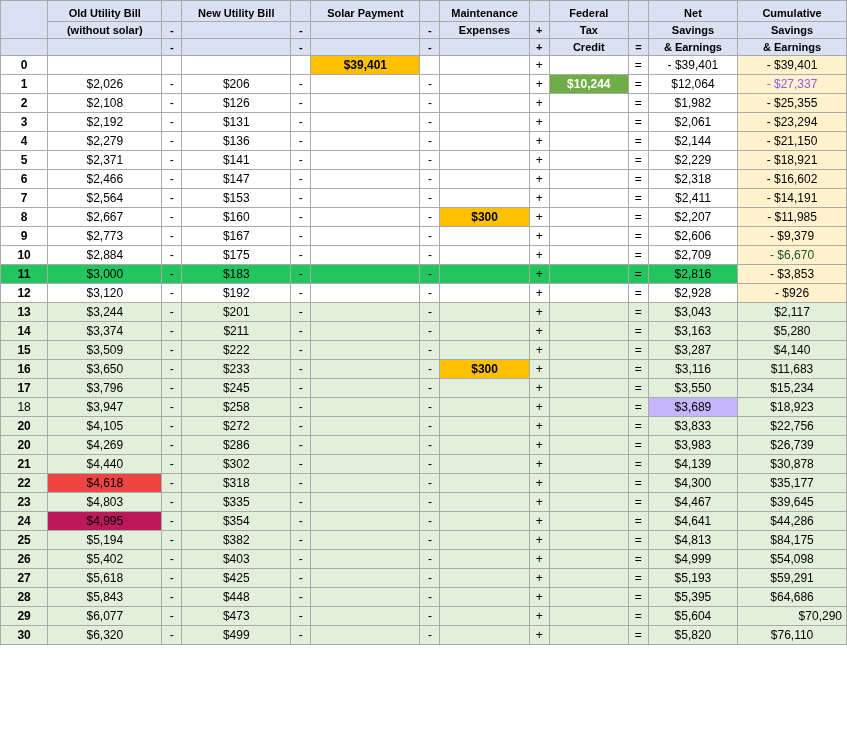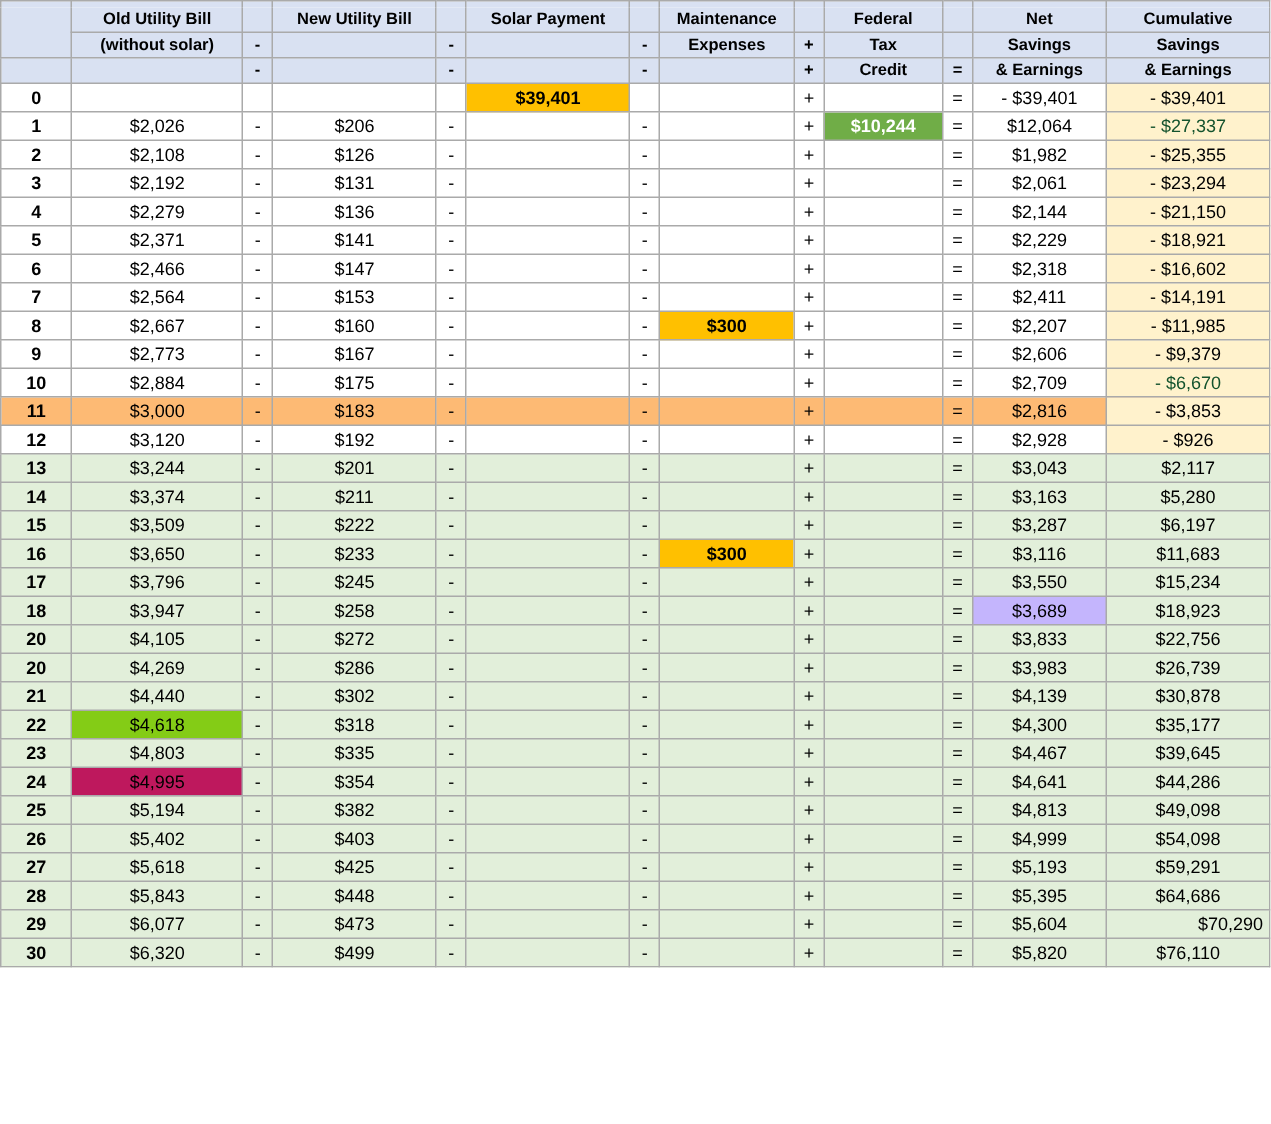--- a/index.html
+++ b/index.html
@@ -144,21 +144,21 @@
           <td>-</td>
           <td>$206</td>
           <td>-</td>
           <td></td>
           <td>-</td>
           <td></td>
           <td>+</td>
           <td style="background: rgb(112, 173, 71); color: rgb(255, 255, 255); font-weight: bold;">$10,244</td>
           <td>=</td>
           <td>$12,064</td>
-          <td style="color: #14532d; background: rgb(255, 242, 204);">- $27,337</td>
+          <td style="color: #8b5cf6; background: rgb(255, 242, 204);">- $27,337</td>
         </tr>
         <tr style="background: rgb(255, 255, 255);">
           <td style="font-weight: bold;">2</td>
           <td>$2,108</td>
           <td>-</td>
           <td>$126</td>
           <td>-</td>
           <td></td>
           <td>-</td>
           <td></td>
@@ -281,21 +281,21 @@
           <td>-</td>
           <td></td>
           <td>-</td>
           <td></td>
           <td>+</td>
           <td></td>
           <td>=</td>
           <td>$2,709</td>
           <td style="color: #14532d; background: rgb(255, 242, 204);">- $6,670</td>
         </tr>
-        <tr style="background: #fdba74; padding-left: 20px;">
+        <tr style="background: #22c55e; padding-left: 20px;">
           <td style="font-weight: bold;">11</td>
           <td>$3,000</td>
           <td>-</td>
           <td>$183</td>
           <td>-</td>
           <td></td>
           <td>-</td>
           <td></td>
           <td>+</td>
           <td></td>
@@ -354,21 +354,21 @@
           <td style="background: rgb(226, 239, 218);">-</td>
           <td style="background: rgb(226, 239, 218);">$222</td>
           <td style="background: rgb(226, 239, 218);">-</td>
           <td style="background: rgb(226, 239, 218);"></td>
           <td style="background: rgb(226, 239, 218);">-</td>
           <td style="background: rgb(226, 239, 218);"></td>
           <td style="background: rgb(226, 239, 218);">+</td>
           <td style="background: rgb(226, 239, 218);"></td>
           <td style="background: rgb(226, 239, 218);">=</td>
           <td style="background: rgb(226, 239, 218);">$3,287</td>
-          <td style="background: rgb(226, 239, 218);">$6,197</td>
+          <td style="background: rgb(226, 239, 218);">$4,140</td>
         </tr>
         <tr style="background: rgb(226, 239, 218);">
           <td style="font-weight: bold; background: rgb(226, 239, 218);">16</td>
           <td style="background: rgb(226, 239, 218);">$3,650</td>
           <td style="background: rgb(226, 239, 218);">-</td>
           <td style="background: rgb(226, 239, 218);">$233</td>
           <td style="background: rgb(226, 239, 218);">-</td>
           <td style="background: rgb(226, 239, 218);"></td>
           <td style="background: rgb(226, 239, 218);">-</td>
           <td style="background: rgb(255, 192, 0); font-weight: bold;">$300</td>
@@ -387,21 +387,21 @@
           <td style="background: rgb(226, 239, 218);"></td>
           <td style="background: rgb(226, 239, 218);">-</td>
           <td style="background: rgb(226, 239, 218);"></td>
           <td style="background: rgb(226, 239, 218);">+</td>
           <td style="background: rgb(226, 239, 218);"></td>
           <td style="background: rgb(226, 239, 218);">=</td>
           <td style="background: rgb(226, 239, 218);">$3,550</td>
           <td style="background: rgb(226, 239, 218);">$15,234</td>
         </tr>
         <tr style="background: rgb(226, 239, 218);">
-          <td style="font-weight: bold; background: rgb(226, 239, 218);">18</td>
+          <td style="font-weight: normal; background: rgb(226, 239, 218);">18</td>
           <td style="background: rgb(226, 239, 218);">$3,947</td>
           <td style="background: rgb(226, 239, 218);">-</td>
           <td style="background: rgb(226, 239, 218);">$258</td>
           <td style="background: rgb(226, 239, 218);">-</td>
           <td style="background: rgb(226, 239, 218);"></td>
           <td style="background: rgb(226, 239, 218);">-</td>
           <td style="background: rgb(226, 239, 218);"></td>
           <td style="background: rgb(226, 239, 218);">+</td>
           <td style="background: rgb(226, 239, 218);"></td>
           <td style="background: rgb(226, 239, 218);">=</td>
@@ -448,21 +448,21 @@
           <td style="background: rgb(226, 239, 218);">-</td>
           <td style="background: rgb(226, 239, 218);"></td>
           <td style="background: rgb(226, 239, 218);">+</td>
           <td style="background: rgb(226, 239, 218);"></td>
           <td style="background: rgb(226, 239, 218);">=</td>
           <td style="background: rgb(226, 239, 218);">$4,139</td>
           <td style="background: rgb(226, 239, 218);">$30,878</td>
         </tr>
         <tr style="background: rgb(226, 239, 218);">
           <td style="font-weight: bold; background: rgb(226, 239, 218);">22</td>
-          <td style="background: #84cc16;">$4,618</td>
+          <td style="background: #ef4444;">$4,618</td>
           <td style="background: rgb(226, 239, 218);">-</td>
           <td style="background: rgb(226, 239, 218);">$318</td>
           <td style="background: rgb(226, 239, 218);">-</td>
           <td style="background: rgb(226, 239, 218);"></td>
           <td style="background: rgb(226, 239, 218);">-</td>
           <td style="background: rgb(226, 239, 218);"></td>
           <td style="background: rgb(226, 239, 218);">+</td>
           <td style="background: rgb(226, 239, 218);"></td>
           <td style="background: rgb(226, 239, 218);">=</td>
           <td style="background: rgb(226, 239, 218);">$4,300</td>
@@ -504,21 +504,21 @@
           <td style="background: rgb(226, 239, 218);">-</td>
           <td style="background: rgb(226, 239, 218);">$382</td>
           <td style="background: rgb(226, 239, 218);">-</td>
           <td style="background: rgb(226, 239, 218);"></td>
           <td style="background: rgb(226, 239, 218);">-</td>
           <td style="background: rgb(226, 239, 218);"></td>
           <td style="background: rgb(226, 239, 218);">+</td>
           <td style="background: rgb(226, 239, 218);"></td>
           <td style="background: rgb(226, 239, 218);">=</td>
           <td style="background: rgb(226, 239, 218);">$4,813</td>
-          <td style="background: rgb(226, 239, 218);">$49,098</td>
+          <td style="background: rgb(226, 239, 218);">$84,175</td>
         </tr>
         <tr style="background: rgb(226, 239, 218);">
           <td style="font-weight: bold; background: rgb(226, 239, 218);">26</td>
           <td style="background: rgb(226, 239, 218);">$5,402</td>
           <td style="background: rgb(226, 239, 218);">-</td>
           <td style="background: rgb(226, 239, 218);">$403</td>
           <td style="background: rgb(226, 239, 218);">-</td>
           <td style="background: rgb(226, 239, 218);"></td>
           <td style="background: rgb(226, 239, 218);">-</td>
           <td style="background: rgb(226, 239, 218);"></td>

